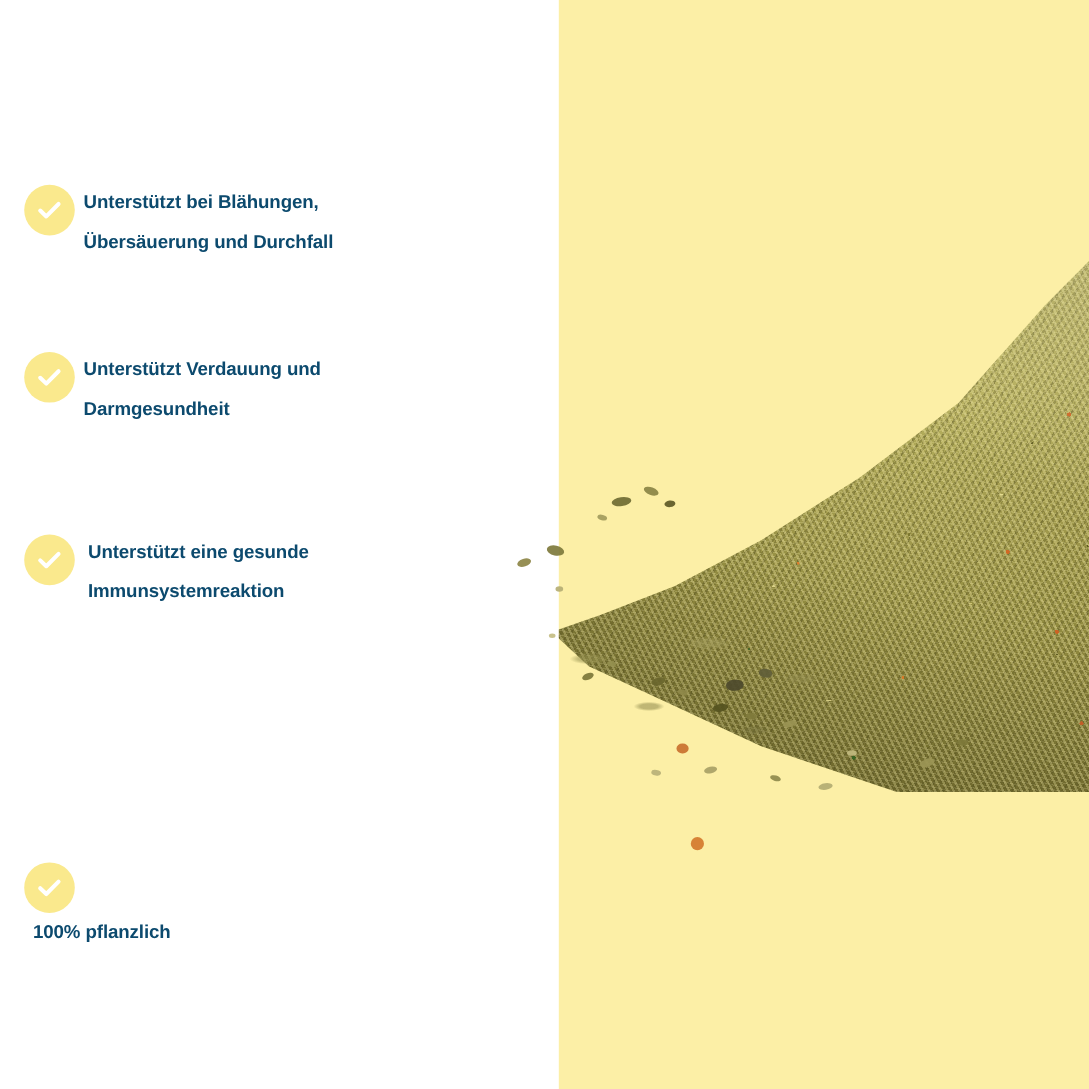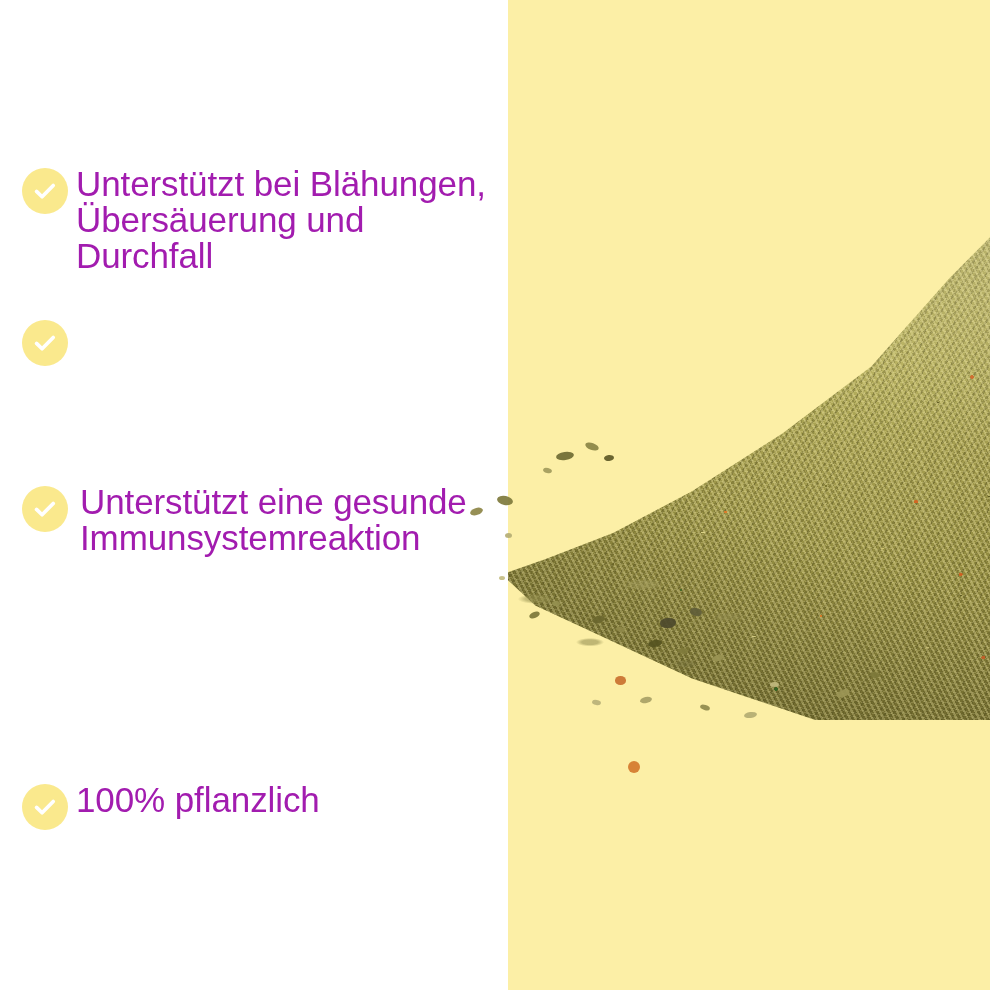--- a/index.html
+++ b/index.html
@@ -150,33 +150,33 @@
   }
   .check-badge svg{
     position:absolute;
     left:50%;top:50%;
     transform:translate(-50%,-50%);
     width:26px;height:26px;
     display:block;
   }
   .feature-text{
     margin-left:8px;
-    font-size:35px;
+    font-size:17px;
     line-height:36px;
-    font-weight:400;
-    color:#a21caf;
+    font-weight:700;
+    color:#0c4a6e;
     letter-spacing:-.1px;
     white-space:pre-line;
   }
 
   .fi-0{top:166px;}
   .fi-1{top:318px;}
   .fi-2{top:468px;margin-top:16px;}
   .fi-3{top:616px;}
-  .fi-4{top:782px;}
+  .fi-4{top:782px;flex-direction:column;}
   .fi-2 .feature-text{margin-left:12px;}
   .fi-4 .feature-text{margin-left:8px;}
 </style>
 </head>
 <body>
 
 <div id="page">
 
   <div class="panel-right"></div>
 
@@ -229,20 +229,22 @@
       <span class="feature-text">Unterstützt bei Blähungen,
 Übersäuerung und Durchfall</span>
     </div>
 
     <div class="feature-item fi-1">
       <span class="check-badge">
         <svg viewBox="0 0 24 24" aria-hidden="true">
             <path d="M4.2 12.4 L9.3 17.3 L19.6 6.9" fill="none" stroke="#ffffff" stroke-width="3.4" stroke-linecap="round" stroke-linejoin="round"></path>
           </svg>
       </span>
+      <span class="feature-text">Unterstützt Verdauung und
+Darmgesundheit</span>
     </div>
 
     <div class="feature-item fi-2">
       <span class="check-badge">
         <svg viewBox="0 0 24 24" aria-hidden="true">
             <path d="M4.2 12.4 L9.3 17.3 L19.6 6.9" fill="none" stroke="#ffffff" stroke-width="3.4" stroke-linecap="round" stroke-linejoin="round"></path>
           </svg>
       </span>
       <span class="feature-text">Unterstützt eine gesunde
 Immunsystemreaktion</span>

